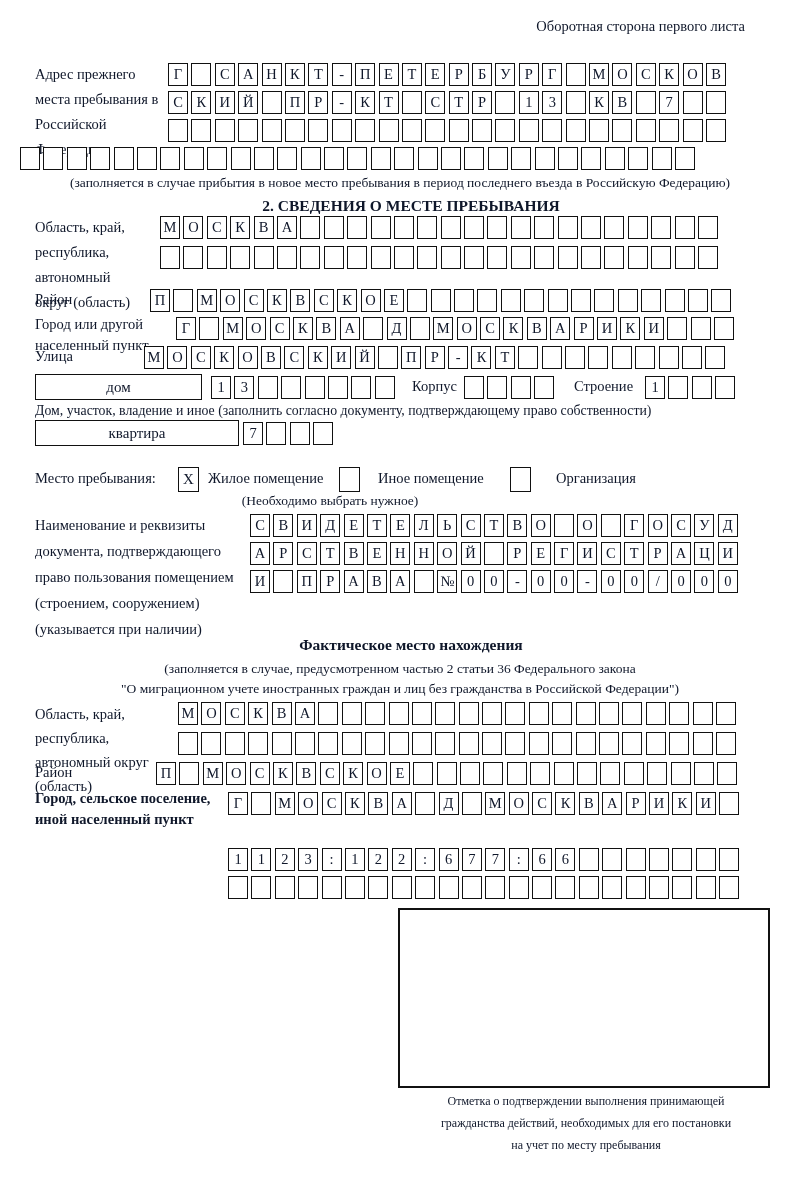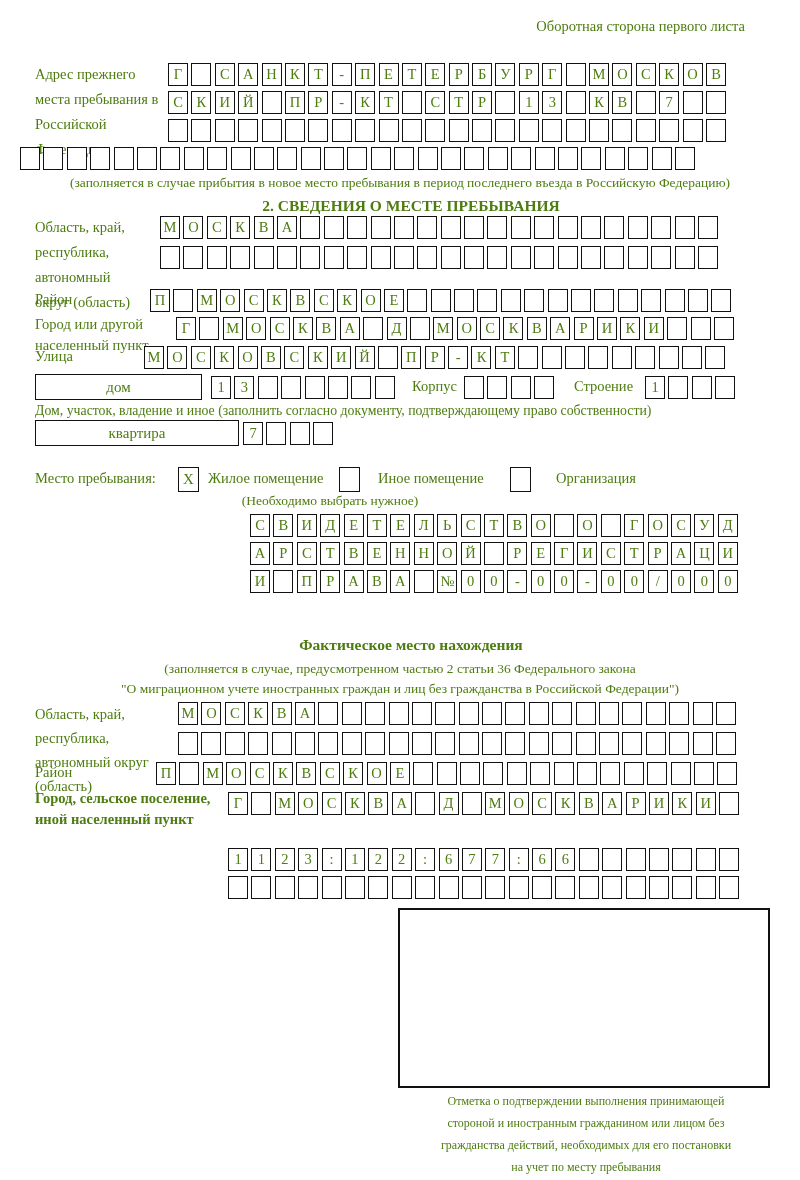--- a/index.html
+++ b/index.html
@@ -1,16 +1,16 @@
 <!DOCTYPE html>
 <html><head>
 <meta charset="utf-8">
 <style>
   html,body{margin:0;padding:0;background:#fff;}
-  .page{position:relative;width:800px;height:1180px;background:#fff;color:#4d7c0f;
+  .page{position:relative;width:800px;height:1180px;background:#fff;color:#0f172a;
         font-family:"Liberation Serif",serif;overflow:hidden;}
   .abs{position:absolute;}
   .label{font-size:14.5px;}
   .lh25{line-height:25px;}
   .lh24{line-height:24px;}
   .lh22{line-height:22px;}
   .lh21{line-height:21px;}
   .lh26{line-height:26px;}
   .cells{display:flex;}
   .cell{width:18px;height:21px;border:1.6px solid #111;margin-right:3.4px;
@@ -325,20 +325,21 @@
 
   <div class="abs label" style="top:470px;left:35px;">Место пребывания:</div>
   <span class="abs optbox" style="top:467px;left:178px;">X</span>
   <div class="abs label" style="top:470px;left:208px;">Жилое помещение</div>
   <span class="abs optbox" style="top:467px;left:339px;"></span>
   <div class="abs label" style="top:470px;left:378px;">Иное помещение</div>
   <span class="abs optbox" style="top:467px;left:510px;"></span>
   <div class="abs label" style="top:470px;left:556px;">Организация</div>
   <div class="abs small" style="top:493px;left:180px;width:300px;text-align:center;">(Необходимо выбрать нужное)</div>
 
+  <div class="abs label lh26" style="top:512px;left:35px;width:215px;">Наименование и реквизиты документа, подтверждающего право пользования помещением (строением, сооружением) (указывается при наличии)</div>
   <div class="abs cells" style="top:514px;left:250px;">
       <span class="cell">С</span>
       <span class="cell">В</span>
       <span class="cell">И</span>
       <span class="cell">Д</span>
       <span class="cell">Е</span>
       <span class="cell">Т</span>
       <span class="cell">Е</span>
       <span class="cell">Л</span>
       <span class="cell">Ь</span>
@@ -560,18 +561,17 @@
       <span class="cell"></span>
       <span class="cell"></span>
       <span class="cell"></span>
       <span class="cell"></span>
       <span class="cell"></span>
     </div>
 
   <div class="abs rect" style="top:908px;left:398px;width:368px;height:176px;"></div>
   <div class="abs caption" style="top:1090px;left:390px;width:392px;">
     <div>Отметка о подтверждении выполнения принимающей</div>
-    <div>стороной и иностранным гражданином или лицом без</div>
     <div>гражданства действий, необходимых для его постановки</div>
     <div>на учет по месту пребывания</div>
   </div>
 
 </div>
 
 </body></html>

